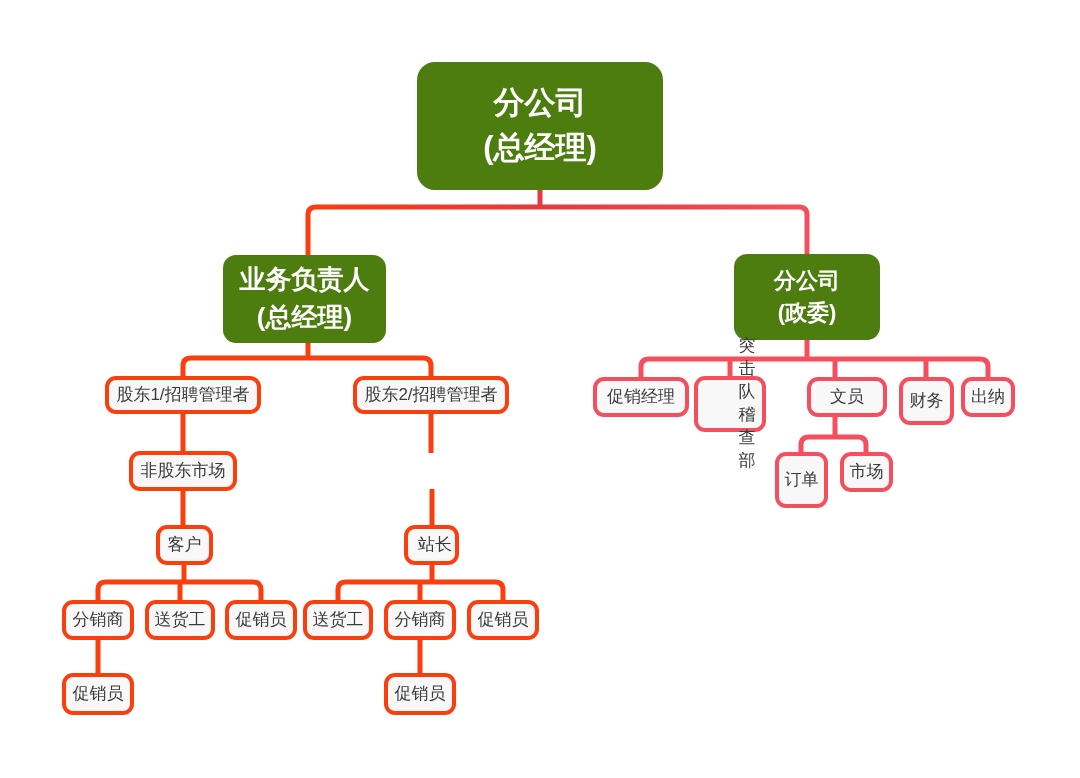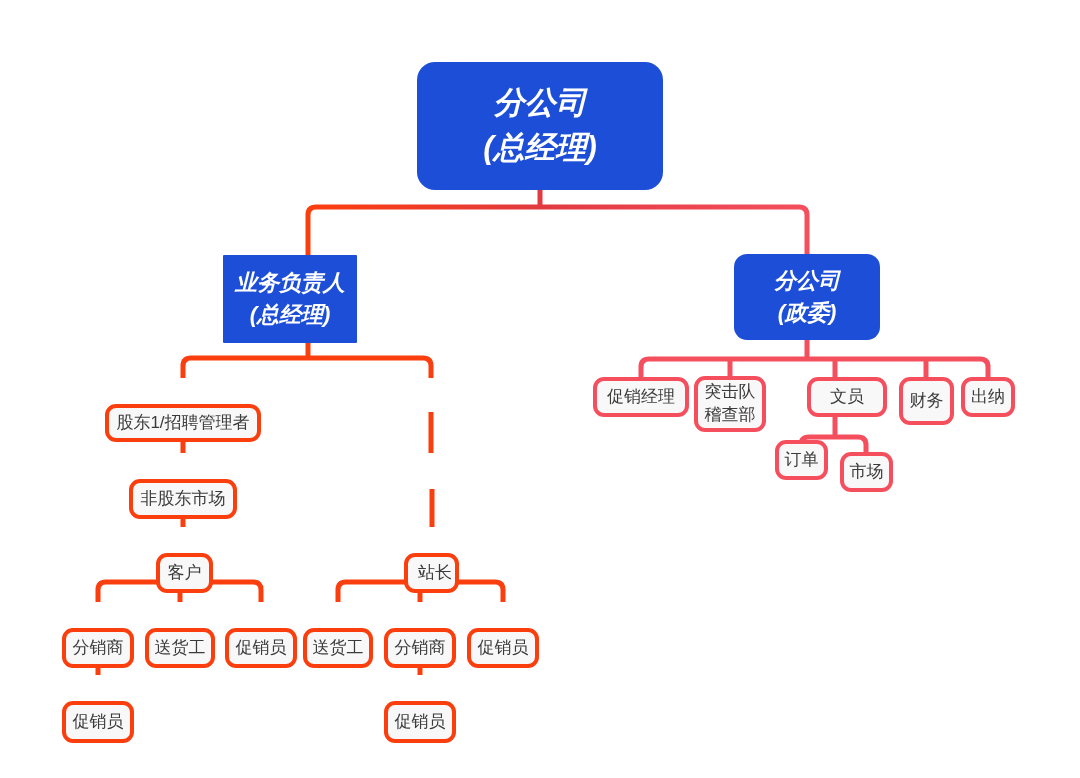--- a/index.html
+++ b/index.html
@@ -7,27 +7,27 @@
     position:relative;width:1080px;height:778px;background:#ffffff;overflow:hidden;
     font-family:"Liberation Sans","DejaVu Sans",sans-serif;
   }
   .connectors{position:absolute;left:0;top:0;width:1080px;height:778px;}
   .node{
     position:absolute;box-sizing:border-box;
     display:flex;align-items:center;justify-content:center;
     text-align:center;white-space:pre-line;
   }
   .red{
-    background:#1d4ed8;color:#ffffff;font-weight:bold;border-radius:16px;font-style:italic;
+    background:#4d7c0f;color:#ffffff;font-weight:bold;border-radius:16px;
   }
   .leaf{
     background:#f8f8f8;border:4px solid #fb3e0e;border-radius:11px;
     color:#3b3b3b;font-size:17px;line-height:1.35;
   }
-  .orange{border-color:#fb3e0e;margin-top:28px;}
+  .orange{border-color:#fb3e0e;}
   .pink{border-color:#f54f5e;}
 </style>
 </head>
 <body>
 
 <div class="canvas">
 
   <svg class="connectors" viewBox="0 0 1080 778" fill="none" stroke-width="5">
     <defs>
       <linearGradient id="gradLeft" gradientUnits="userSpaceOnUse" x1="540" y1="207" x2="308" y2="207">
@@ -64,46 +64,47 @@
              M730 359 L730 378
              M835 359 L835 379
              M926 359 L926 379
              M835 415 L835 437
              M801 454 L801 445 Q801 437 809 437 L858 437 Q866 437 866 445 L866 454" stroke="#f54f5e"></path>
   </svg>
 
   <div class="node red" style="left:417px;top:62px;width:246px;height:128px;font-size:31px;line-height:1.45;border-radius:18px;">分公司
 (总经理)</div>
 
-  <div class="node red" style="left:223px;top:255px;width:134px;height:88px;font-size:22px;line-height:1.45;border-radius:1px;">业务负责人
+  <div class="node red" style="left:223px;top:255px;width:163px;height:88px;font-size:26px;line-height:1.45;border-radius:13px;">业务负责人
 (总经理)</div>
   <div class="node red" style="left:734px;top:254px;width:146px;height:86px;font-size:22px;line-height:1.45;border-radius:13px;">分公司
 (政委)</div>
 
   <div class="node leaf orange" style="left:105px;top:376px;width:156px;height:38px;">股东1/招聘管理者</div>
+  <div class="node leaf orange" style="left:353px;top:376px;width:156px;height:38px;">股东2/招聘管理者</div>
 
   <div class="node leaf orange" style="left:129px;top:451px;width:108px;height:40px;">非股东市场</div>
   <div class="node leaf orange" style="left:156px;top:525px;width:57px;height:40px;">客户</div>
 
   <div class="node leaf orange" style="left:404px;top:525px;width:55px;height:40px;padding-left:7px;">站长</div>
 
   <div class="node leaf orange" style="left:62px;top:600px;width:72px;height:40px;">分销商</div>
   <div class="node leaf orange" style="left:145px;top:600px;width:70px;height:40px;">送货工</div>
   <div class="node leaf orange" style="left:225px;top:600px;width:72px;height:40px;">促销员</div>
 
   <div class="node leaf orange" style="left:303px;top:600px;width:70px;height:40px;">送货工</div>
   <div class="node leaf orange" style="left:384px;top:600px;width:72px;height:40px;">分销商</div>
   <div class="node leaf orange" style="left:467px;top:600px;width:72px;height:40px;">促销员</div>
 
   <div class="node leaf orange" style="left:62px;top:673px;width:72px;height:42px;">促销员</div>
   <div class="node leaf orange" style="left:384px;top:673px;width:72px;height:42px;">促销员</div>
 
   <div class="node leaf pink" style="left:593px;top:377px;width:96px;height:40px;">促销经理</div>
-  <div class="node leaf pink" style="left:694px;top:376px;width:72px;height:56px;">突击队
+  <div class="node leaf pink" style="left:694px;top:376px;width:72px;height:56px;padding-left:34px;">突击队
 稽查部</div>
   <div class="node leaf pink" style="left:807px;top:377px;width:80px;height:40px;">文员</div>
   <div class="node leaf pink" style="left:899px;top:377px;width:55px;height:48px;">财务</div>
   <div class="node leaf pink" style="left:961px;top:377px;width:54px;height:40px;">出纳</div>
 
-  <div class="node leaf pink" style="left:775px;top:440px;width:53px;height:40px;">订单</div>
+  <div class="node leaf pink" style="left:775px;top:452px;width:53px;height:56px;">订单</div>
   <div class="node leaf pink" style="left:840px;top:452px;width:53px;height:40px;">市场</div>
 
 </div>
 
 </body></html>

